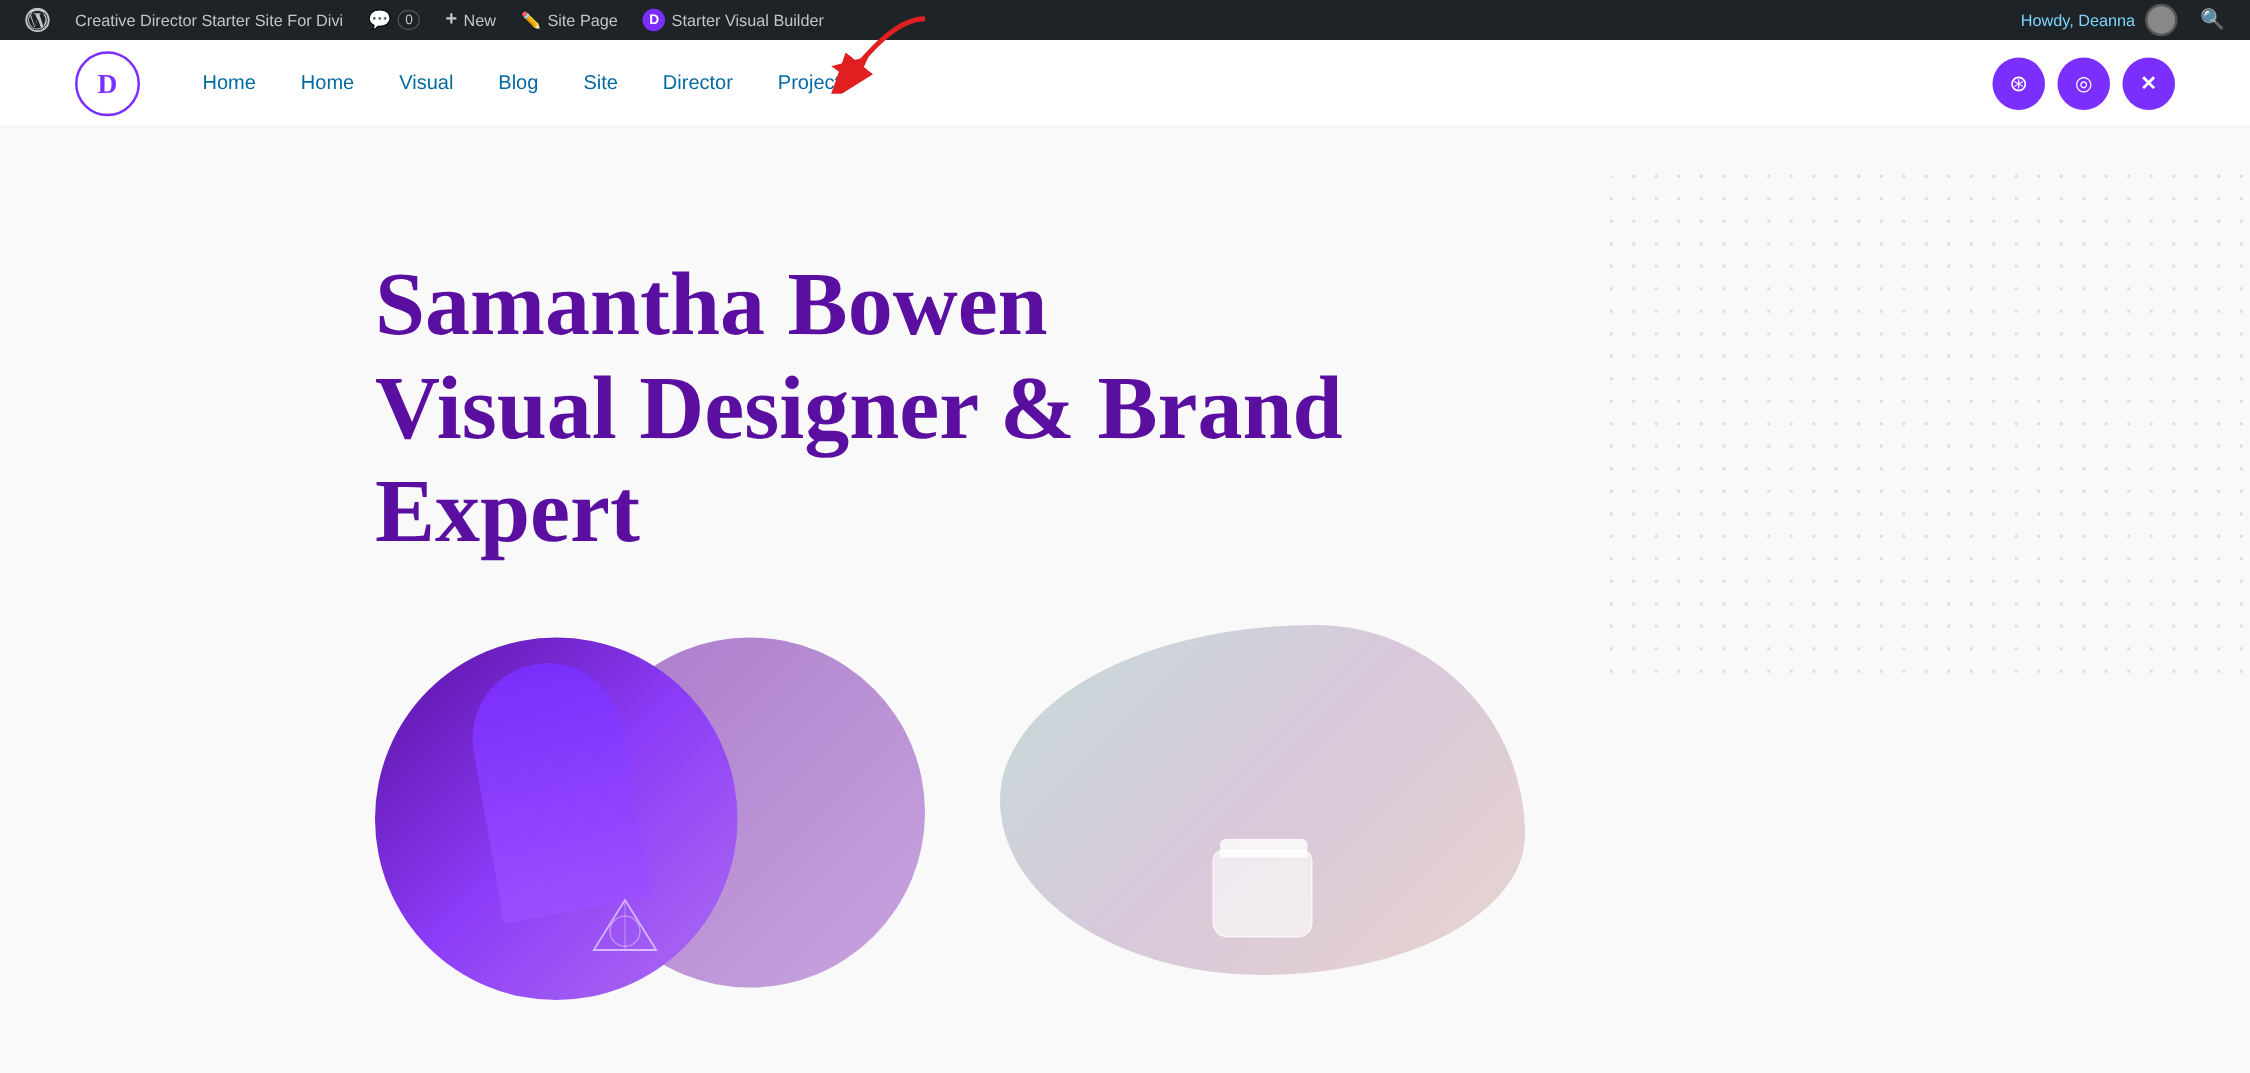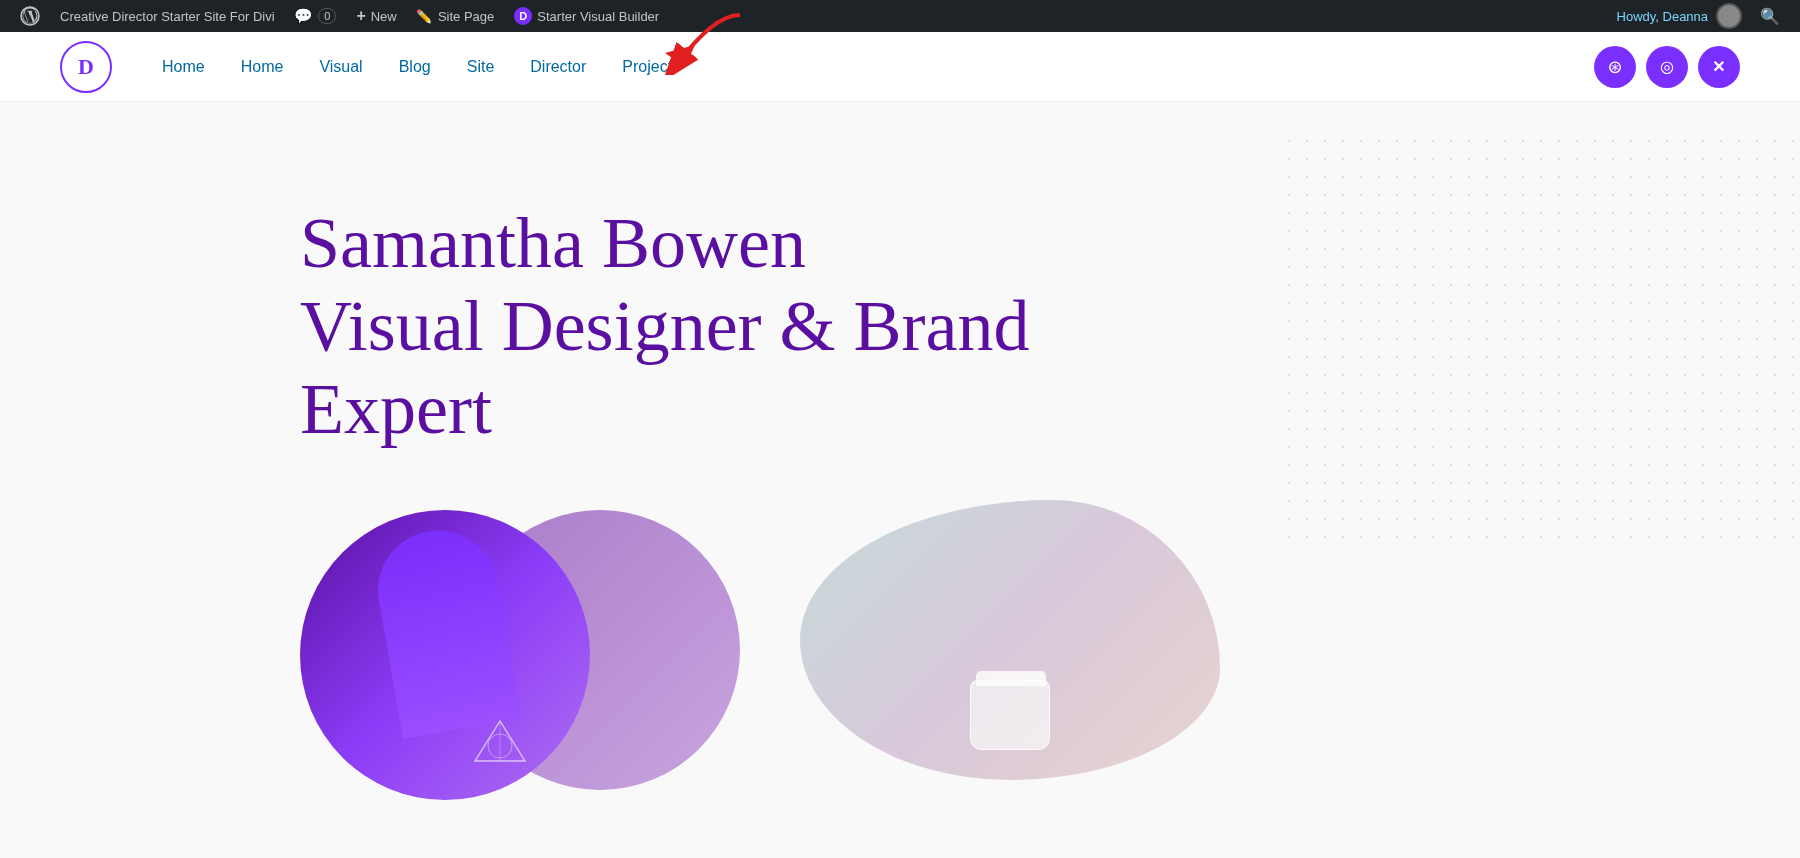--- a/index.html
+++ b/index.html
@@ -172,21 +172,21 @@
       opacity: 0.5;
       border-radius: 30px 0 0 30px;
     }
 
     
     .hero-title {
       font-size: 72px;
       color: #5a0fa0;
       line-height: 1.15;
       font-family: Georgia, 'Times New Roman', serif;
-      font-weight: 400;
+      font-weight: 700;
       margin-top: 40px;
       max-width: 800px;
       position: relative;
       z-index: 2;
     }
 
     
     .image-cards-row {
       display: flex;
       gap: 40px;

